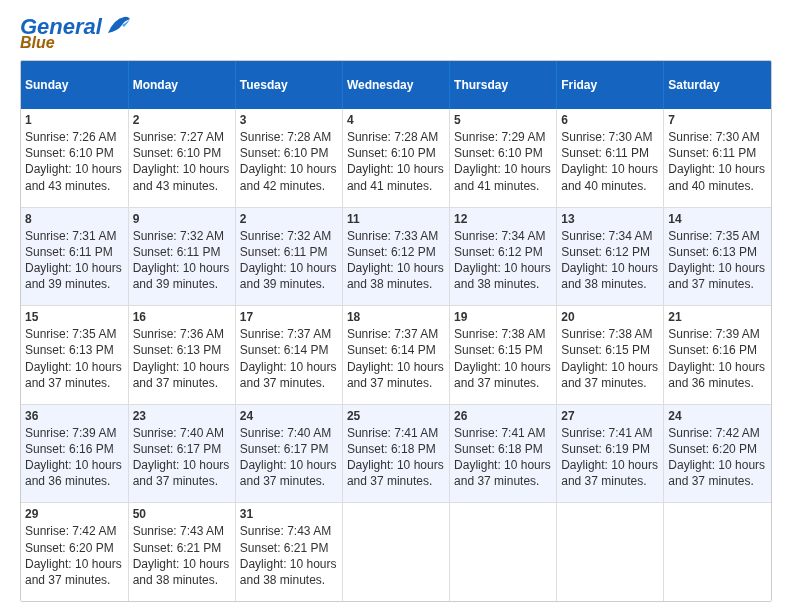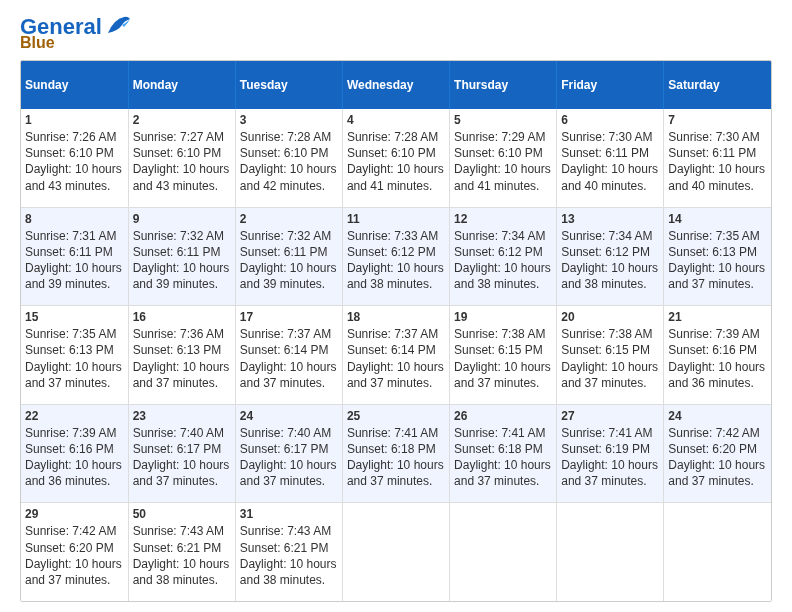--- a/index.html
+++ b/index.html
@@ -20,20 +20,21 @@
     .header {
       display: flex;
       justify-content: space-between;
       align-items: flex-start;
       margin-bottom: 8px;
     }
     .logo {
       display: flex;
       flex-direction: column;
       align-items: flex-start;
+      font-style: italic;
     }
     .logo-row {
       display: flex;
       align-items: center;
     }
     .title-block {
       text-align: right;
     }
     .title-block h1 {
       font-size: 34px;
@@ -154,21 +155,21 @@
           <tr>
             <td><span class="day-num">15</span><span class="cell-text">Sunrise: 7:35 AM<br>Sunset: 6:13 PM<br>Daylight: 10 hours and 37 minutes.</span></td>
             <td><span class="day-num">16</span><span class="cell-text">Sunrise: 7:36 AM<br>Sunset: 6:13 PM<br>Daylight: 10 hours and 37 minutes.</span></td>
             <td><span class="day-num">17</span><span class="cell-text">Sunrise: 7:37 AM<br>Sunset: 6:14 PM<br>Daylight: 10 hours and 37 minutes.</span></td>
             <td><span class="day-num">18</span><span class="cell-text">Sunrise: 7:37 AM<br>Sunset: 6:14 PM<br>Daylight: 10 hours and 37 minutes.</span></td>
             <td><span class="day-num">19</span><span class="cell-text">Sunrise: 7:38 AM<br>Sunset: 6:15 PM<br>Daylight: 10 hours and 37 minutes.</span></td>
             <td><span class="day-num">20</span><span class="cell-text">Sunrise: 7:38 AM<br>Sunset: 6:15 PM<br>Daylight: 10 hours and 37 minutes.</span></td>
             <td><span class="day-num">21</span><span class="cell-text">Sunrise: 7:39 AM<br>Sunset: 6:16 PM<br>Daylight: 10 hours and 36 minutes.</span></td>
           </tr>
           <tr>
-            <td><span class="day-num">22</span><span class="cell-text">Sunrise: 7:39 AM<br>Sunset: 6:16 PM<br>Daylight: 10 hours and 36 minutes.</span></td>
+            <td><span class="day-num">36</span><span class="cell-text">Sunrise: 7:39 AM<br>Sunset: 6:16 PM<br>Daylight: 10 hours and 36 minutes.</span></td>
             <td><span class="day-num">23</span><span class="cell-text">Sunrise: 7:40 AM<br>Sunset: 6:17 PM<br>Daylight: 10 hours and 37 minutes.</span></td>
             <td><span class="day-num">24</span><span class="cell-text">Sunrise: 7:40 AM<br>Sunset: 6:17 PM<br>Daylight: 10 hours and 37 minutes.</span></td>
             <td><span class="day-num">25</span><span class="cell-text">Sunrise: 7:41 AM<br>Sunset: 6:18 PM<br>Daylight: 10 hours and 37 minutes.</span></td>
             <td><span class="day-num">26</span><span class="cell-text">Sunrise: 7:41 AM<br>Sunset: 6:18 PM<br>Daylight: 10 hours and 37 minutes.</span></td>
             <td><span class="day-num">27</span><span class="cell-text">Sunrise: 7:41 AM<br>Sunset: 6:19 PM<br>Daylight: 10 hours and 37 minutes.</span></td>
             <td><span class="day-num">24</span><span class="cell-text">Sunrise: 7:42 AM<br>Sunset: 6:20 PM<br>Daylight: 10 hours and 37 minutes.</span></td>
           </tr>
           <tr>
             <td><span class="day-num">29</span><span class="cell-text">Sunrise: 7:42 AM<br>Sunset: 6:20 PM<br>Daylight: 10 hours and 37 minutes.</span></td>
             <td><span class="day-num">50</span><span class="cell-text">Sunrise: 7:43 AM<br>Sunset: 6:21 PM<br>Daylight: 10 hours and 38 minutes.</span></td>

